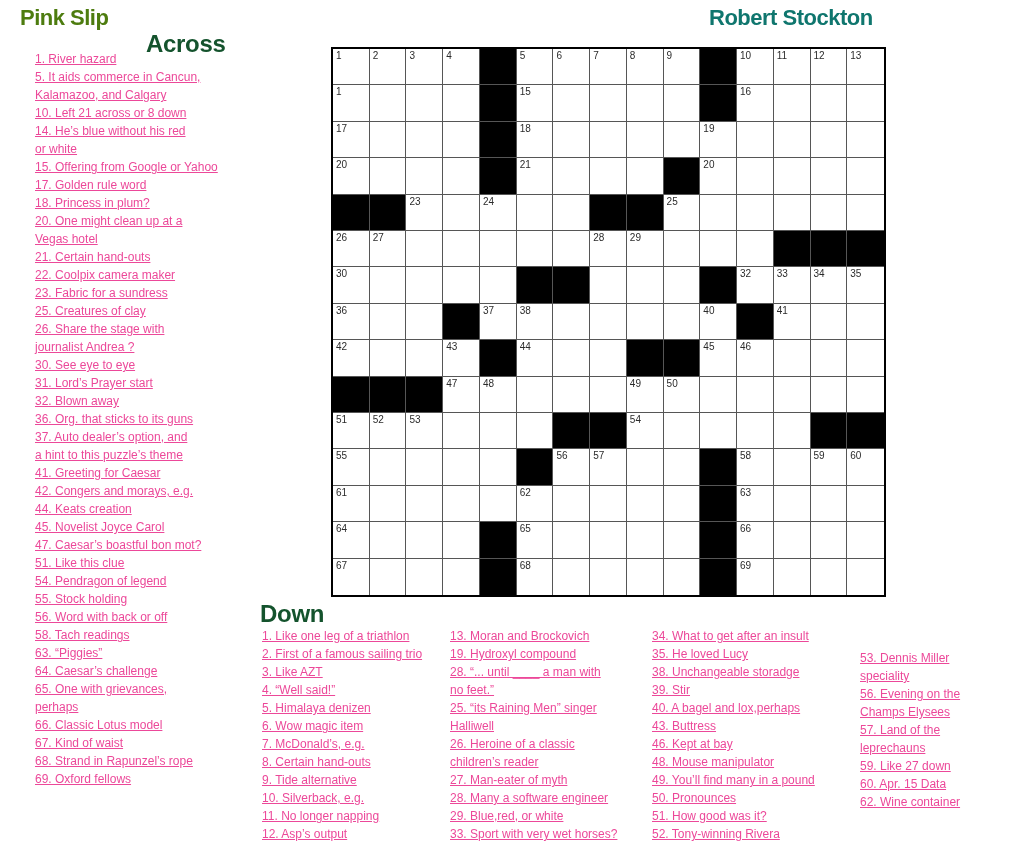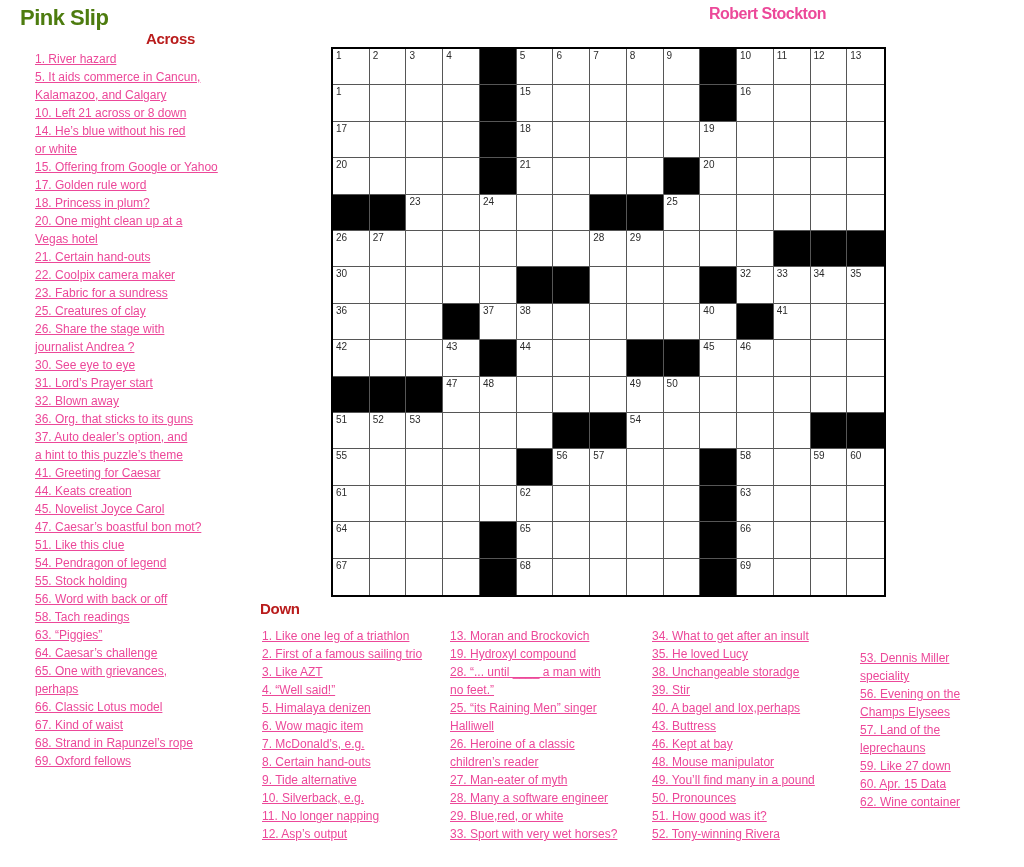--- a/index.html
+++ b/index.html
@@ -6,24 +6,24 @@
   .page {
     position:relative; width:1024px; height:867px; background:#ffffff;
     font-family:"Liberation Sans", sans-serif; color:#231f20; overflow:hidden;
   }
   .title {
     position:absolute; left:20px; top:5px;
     font-size:22px; font-weight:bold; letter-spacing:-0.5px; color:#4d7c0f;
   }
   .author {
     position:absolute; left:709px; top:5px;
-    font-size:16px; font-weight:bold; letter-spacing:-0.5px; color:#ec4899;
+    font-size:22px; font-weight:bold; letter-spacing:-0.5px; color:#0f766e;
   }
   .section-header {
-    position:absolute; font-size:15px; font-weight:bold; color:#b91c1c; letter-spacing:-0.3px;
+    position:absolute; font-size:24px; font-weight:bold; color:#14532d; letter-spacing:-0.3px;
   }
   .across-header { left:146px; top:30px; }
   .down-header  { left:260px; top:600px; }
   .clue-list { position:absolute; font-size:12px; line-height:18px; color:#ec4899;text-decoration:underline; }
   .across-list { left:35px; top:50px; width:234px; }
   #down-col-1 { left:262px; top:627px; width:196px; }
   #down-col-2 { left:450px; top:627px; width:202px; }
   #down-col-3 { left:652px; top:627px; width:206px; }
   #down-col-4 { left:860px; top:627px; width:168px;margin-top:22px; }
   .clue { white-space:pre-line; }
@@ -72,20 +72,21 @@
       <div class="clue">25. Creatures of clay</div>
       <div class="clue">26. Share the stage with
 journalist Andrea ?</div>
       <div class="clue">30. See eye to eye</div>
       <div class="clue">31. Lord’s Prayer start</div>
       <div class="clue">32. Blown away</div>
       <div class="clue">36. Org. that sticks to its guns</div>
       <div class="clue">37. Auto dealer’s option, and
 a hint to this puzzle’s theme</div>
       <div class="clue">41. Greeting for Caesar</div>
+      <div class="clue">42. Congers and morays, e.g.</div>
       <div class="clue">44. Keats creation</div>
       <div class="clue">45. Novelist Joyce Carol</div>
       <div class="clue">47. Caesar’s boastful bon mot?</div>
       <div class="clue">51. Like this clue</div>
       <div class="clue">54. Pendragon of legend</div>
       <div class="clue">55. Stock holding</div>
       <div class="clue">56. Word with back or off</div>
       <div class="clue">58. Tach readings</div>
       <div class="clue">63. “Piggies”</div>
       <div class="clue">64. Caesar’s challenge</div>

